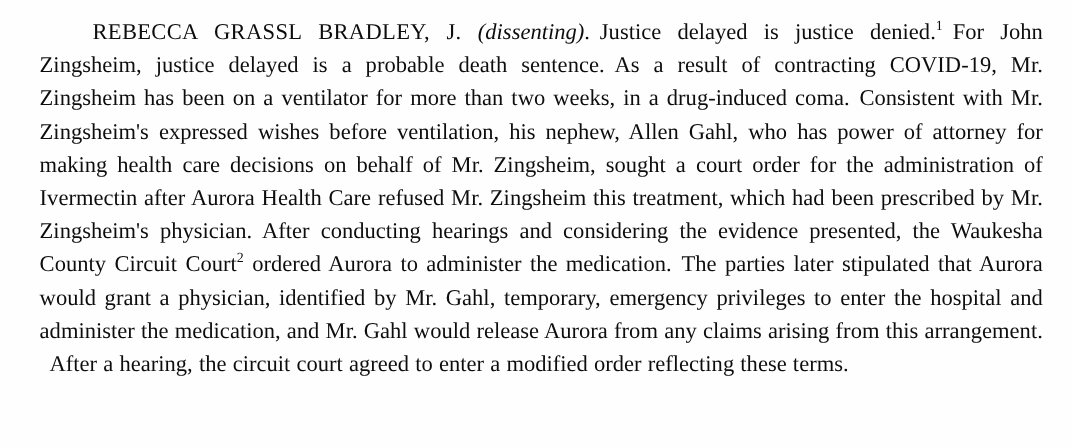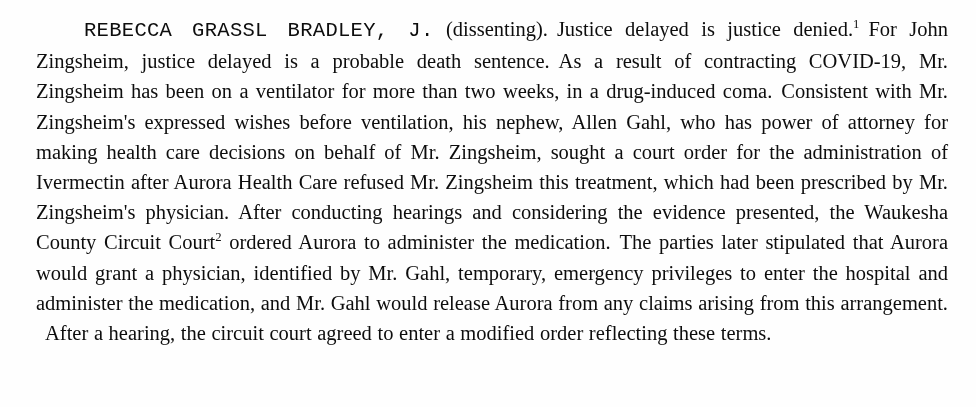--- a/index.html
+++ b/index.html
@@ -31,23 +31,23 @@
     text-justify: inter-word;
     word-spacing: 0.5px;
   }
   .indent-first {
     display: inline-block;
     width: 48px;
   }
   .judge-name {
     font-variant: small-caps;
     letter-spacing: 0.3px;
-    font-family: Liberation Mono, monospace;
   }
   .italic {
+    font-style: italic;
   }
   sup {
     font-size: 0.62em;
     vertical-align: super;
     line-height: 0;
   }
   .wide-space {
     display: inline-block;
     width: 9px;
   }

